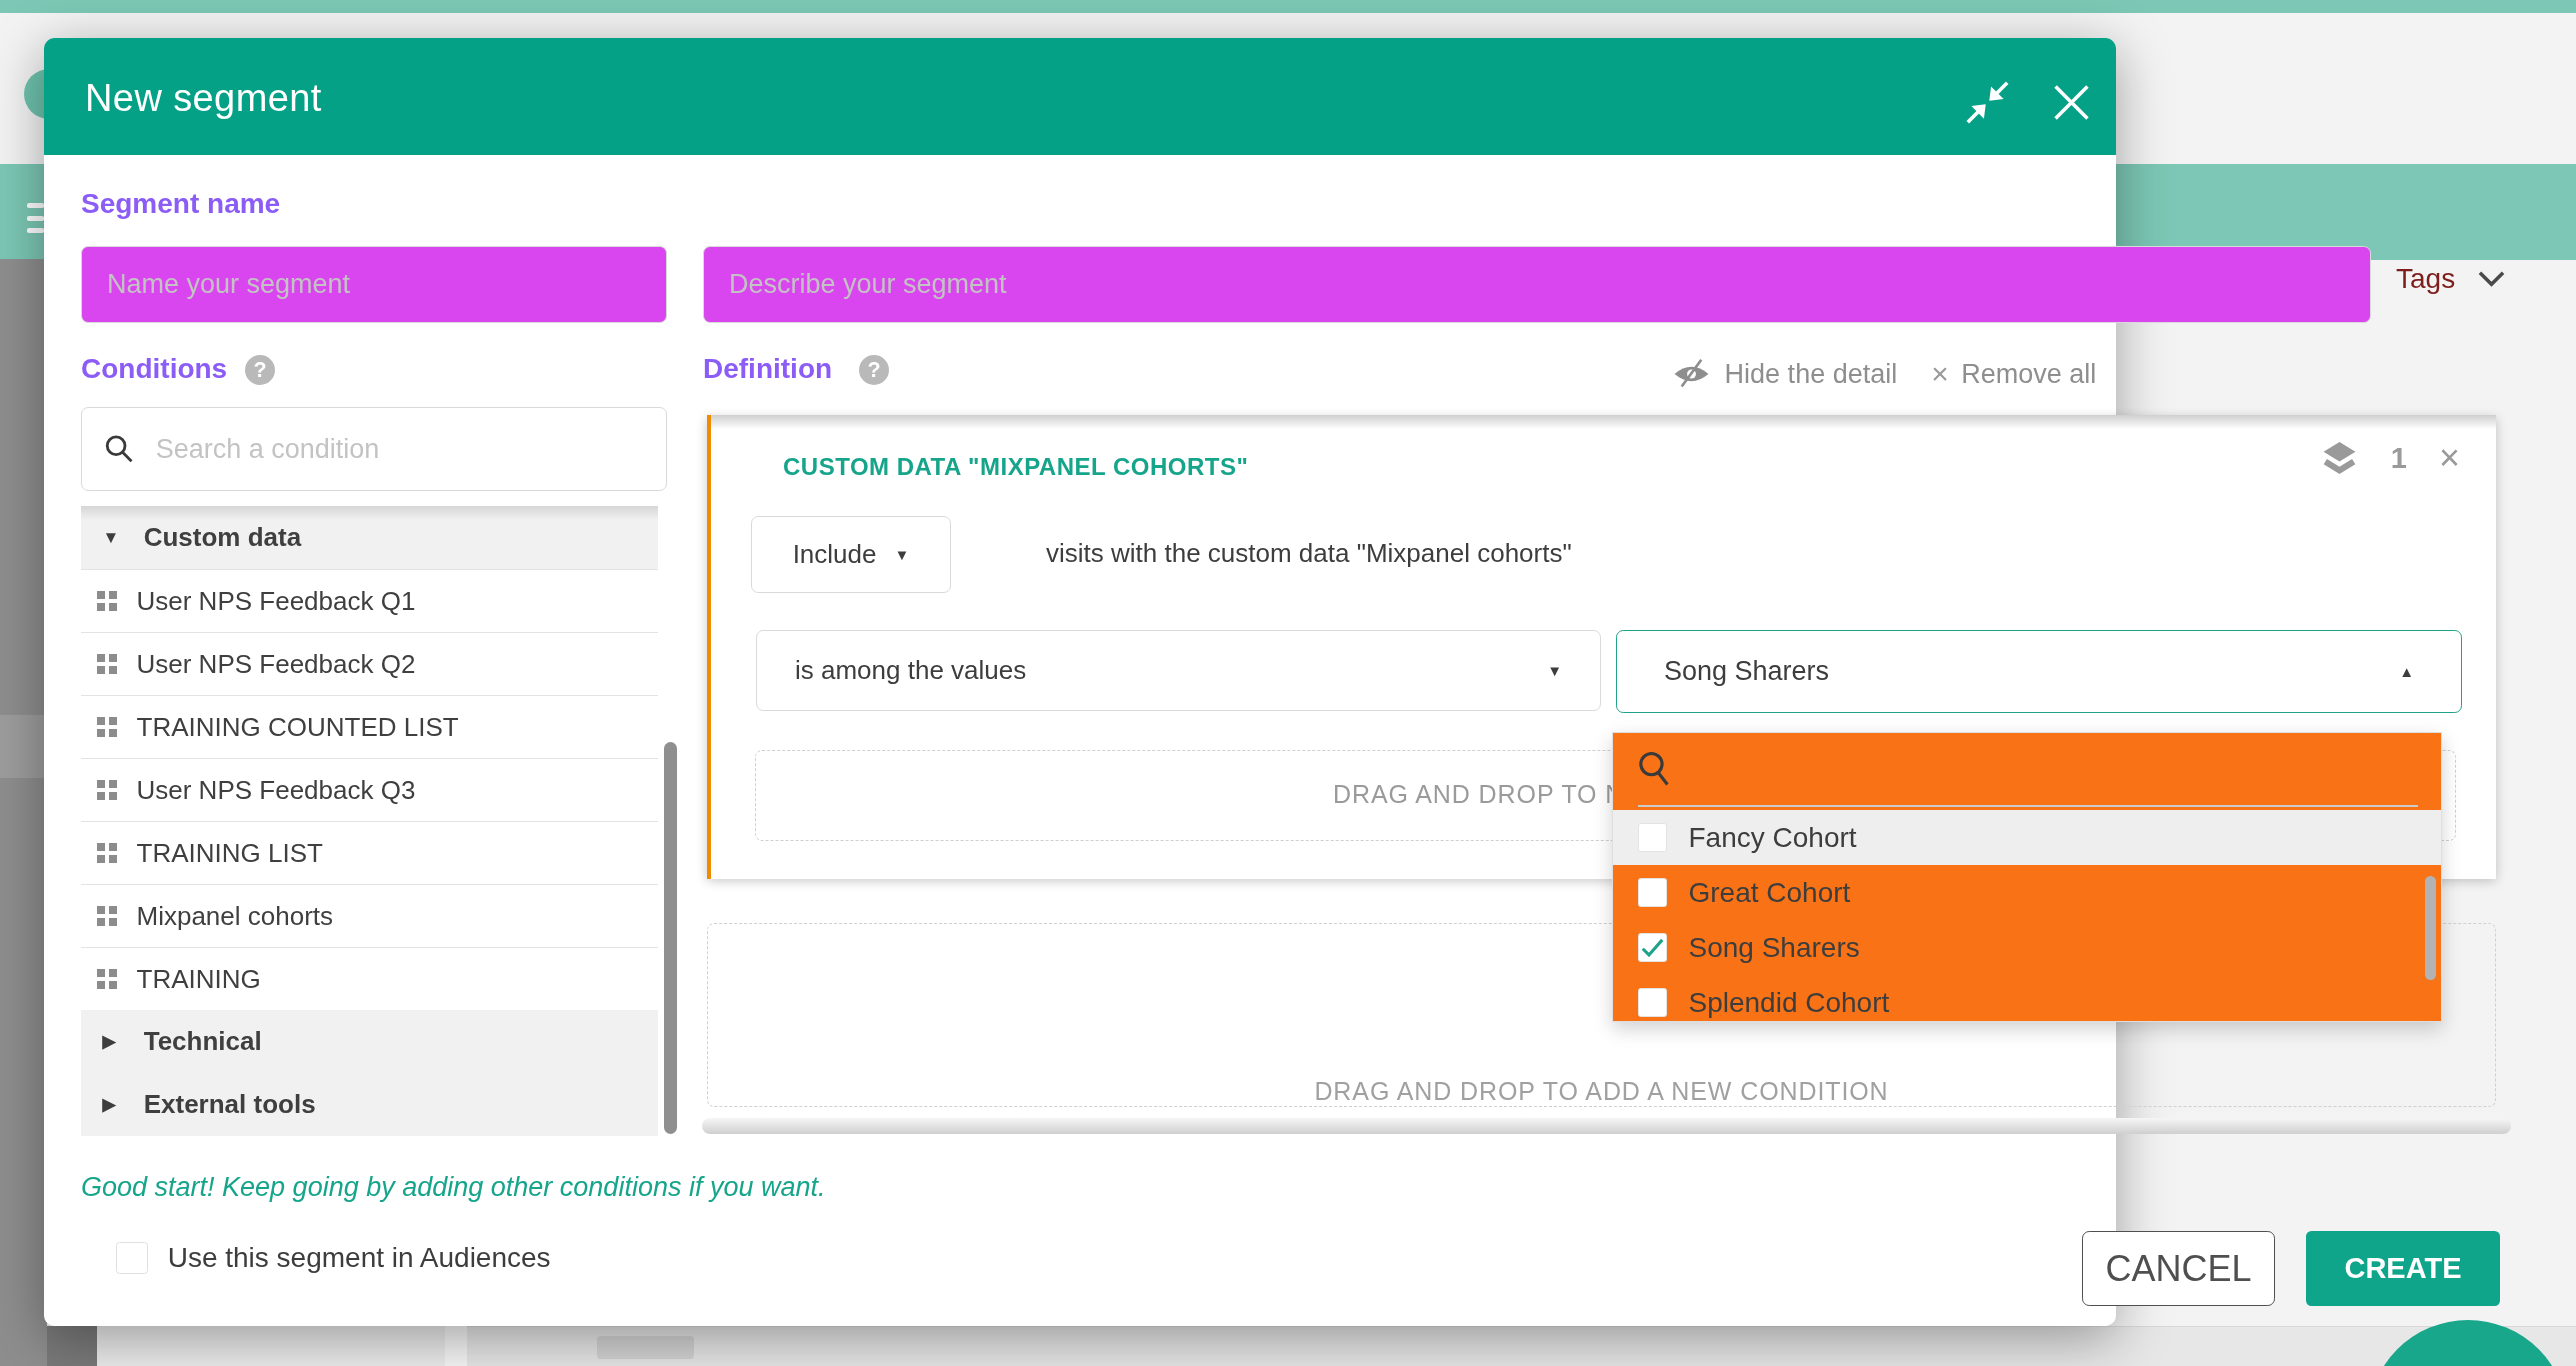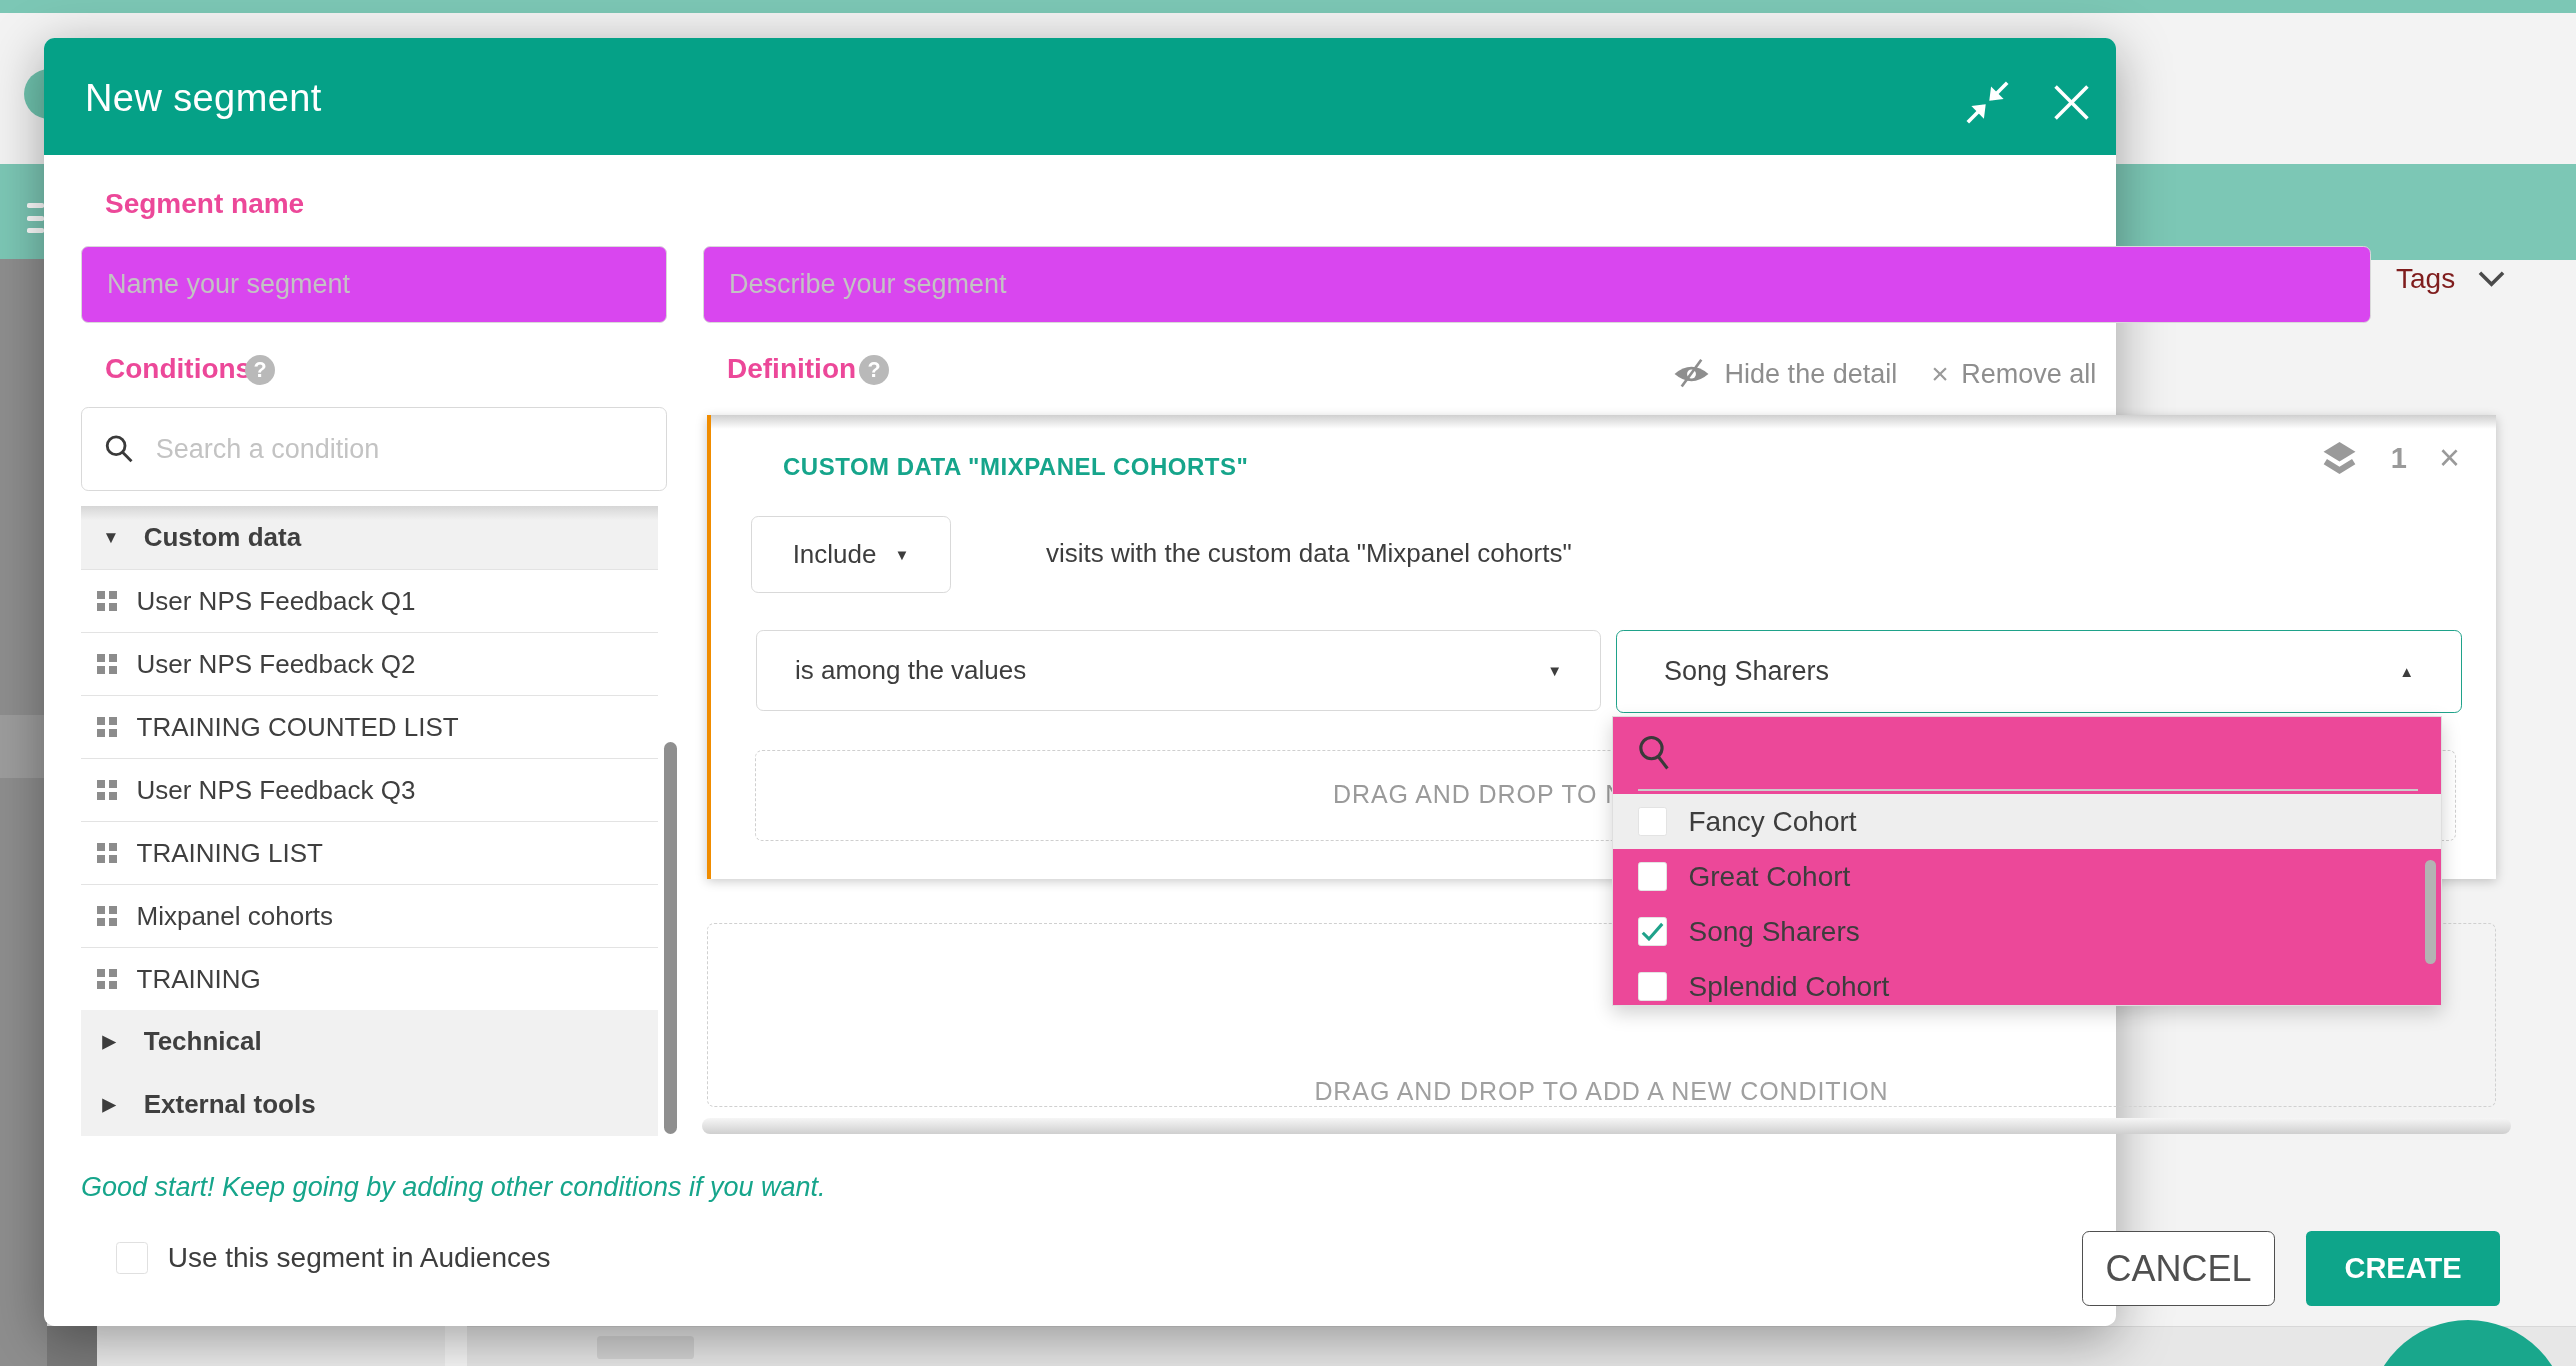--- a/index.html
+++ b/index.html
@@ -34,21 +34,21 @@
     z-index:10;
   }
   .modal-header {
     position:absolute; left:0; top:0; width:100%; height:117px;
     background:#05a187; border-radius:10.7px 10.7px 0 0;
   }
   .modal-title { position:absolute; left:41px; top:39px; font-size:38px; color:#fff; letter-spacing:0.4px; }
   .hd-icons { position:absolute; right:25px; top:43px; display:flex; gap:41px; align-items:center; }
   .hd-icons svg { display:block; cursor:pointer; }
 
-  .sec-label { font-size:28px; font-weight:bold; color:#ec4899;margin-left:24px; }
+  .sec-label { font-size:28px; font-weight:bold; color:#8b5cf6; }
   .seg-label { left:37px; top:150px; }
 
   .inp {
     position:absolute; height:77px; border:0.9px solid #d9d9d9; border-radius:7.2px;
     background:#d946ef; font-size:27px; color:#3d3d3d; padding:0 25px;
     font-family:"Liberation Sans", sans-serif;
   }
   .inp::placeholder { color:#c3c3c3; }
   .inp-name { left:37px; top:208px; width:586px; }
   .inp-desc { left:659px; top:208px; width:1668px; }
@@ -134,22 +134,22 @@
     border:1.8px dashed #d0d0d0; border-radius:7.2px;
     display:flex; align-items:flex-end; justify-content:center;
   }
   .dz2 .hint { font-size:25px; color:#a0a0a0; letter-spacing:0.9px; }
 
   .hscroll { left:658px; top:1080px; width:1809px; height:16px; border-radius:8px;
     background:linear-gradient(#f6f6f6, #cfcfcf); }
 
   
   .panel {
-    left:1568px; top:678px; width:830px; height:290px;
-    background:#ec4899; border:0.9px solid #dedede;
+    left:1568px; top:694px; width:830px; height:290px;
+    background:#f97316; border:0.9px solid #dedede;
     box-shadow:0 7.2px 18px rgba(0,0,0,.18);
     z-index:30; overflow:hidden;
   }
   .panel-search { position:absolute; left:23px; top:16px; }
   .panel-divider { position:absolute; left:25px; right:23px; top:72px; height:1.8px; background:#cbcbcb; }
   .opts { position:absolute; left:0; top:77px; width:100%; }
   .opt { height:55px; display:flex; align-items:center; padding-left:25px; gap:21.5px; cursor:pointer; }
   .opt.hover { background:#eeeeee; }
   .opt .cb { width:29px; height:29px; border:1.8px solid #e3e3e3; border-radius:2.7px; background:#fff;
     display:flex; align-items:center; justify-content:center; flex:none; }

